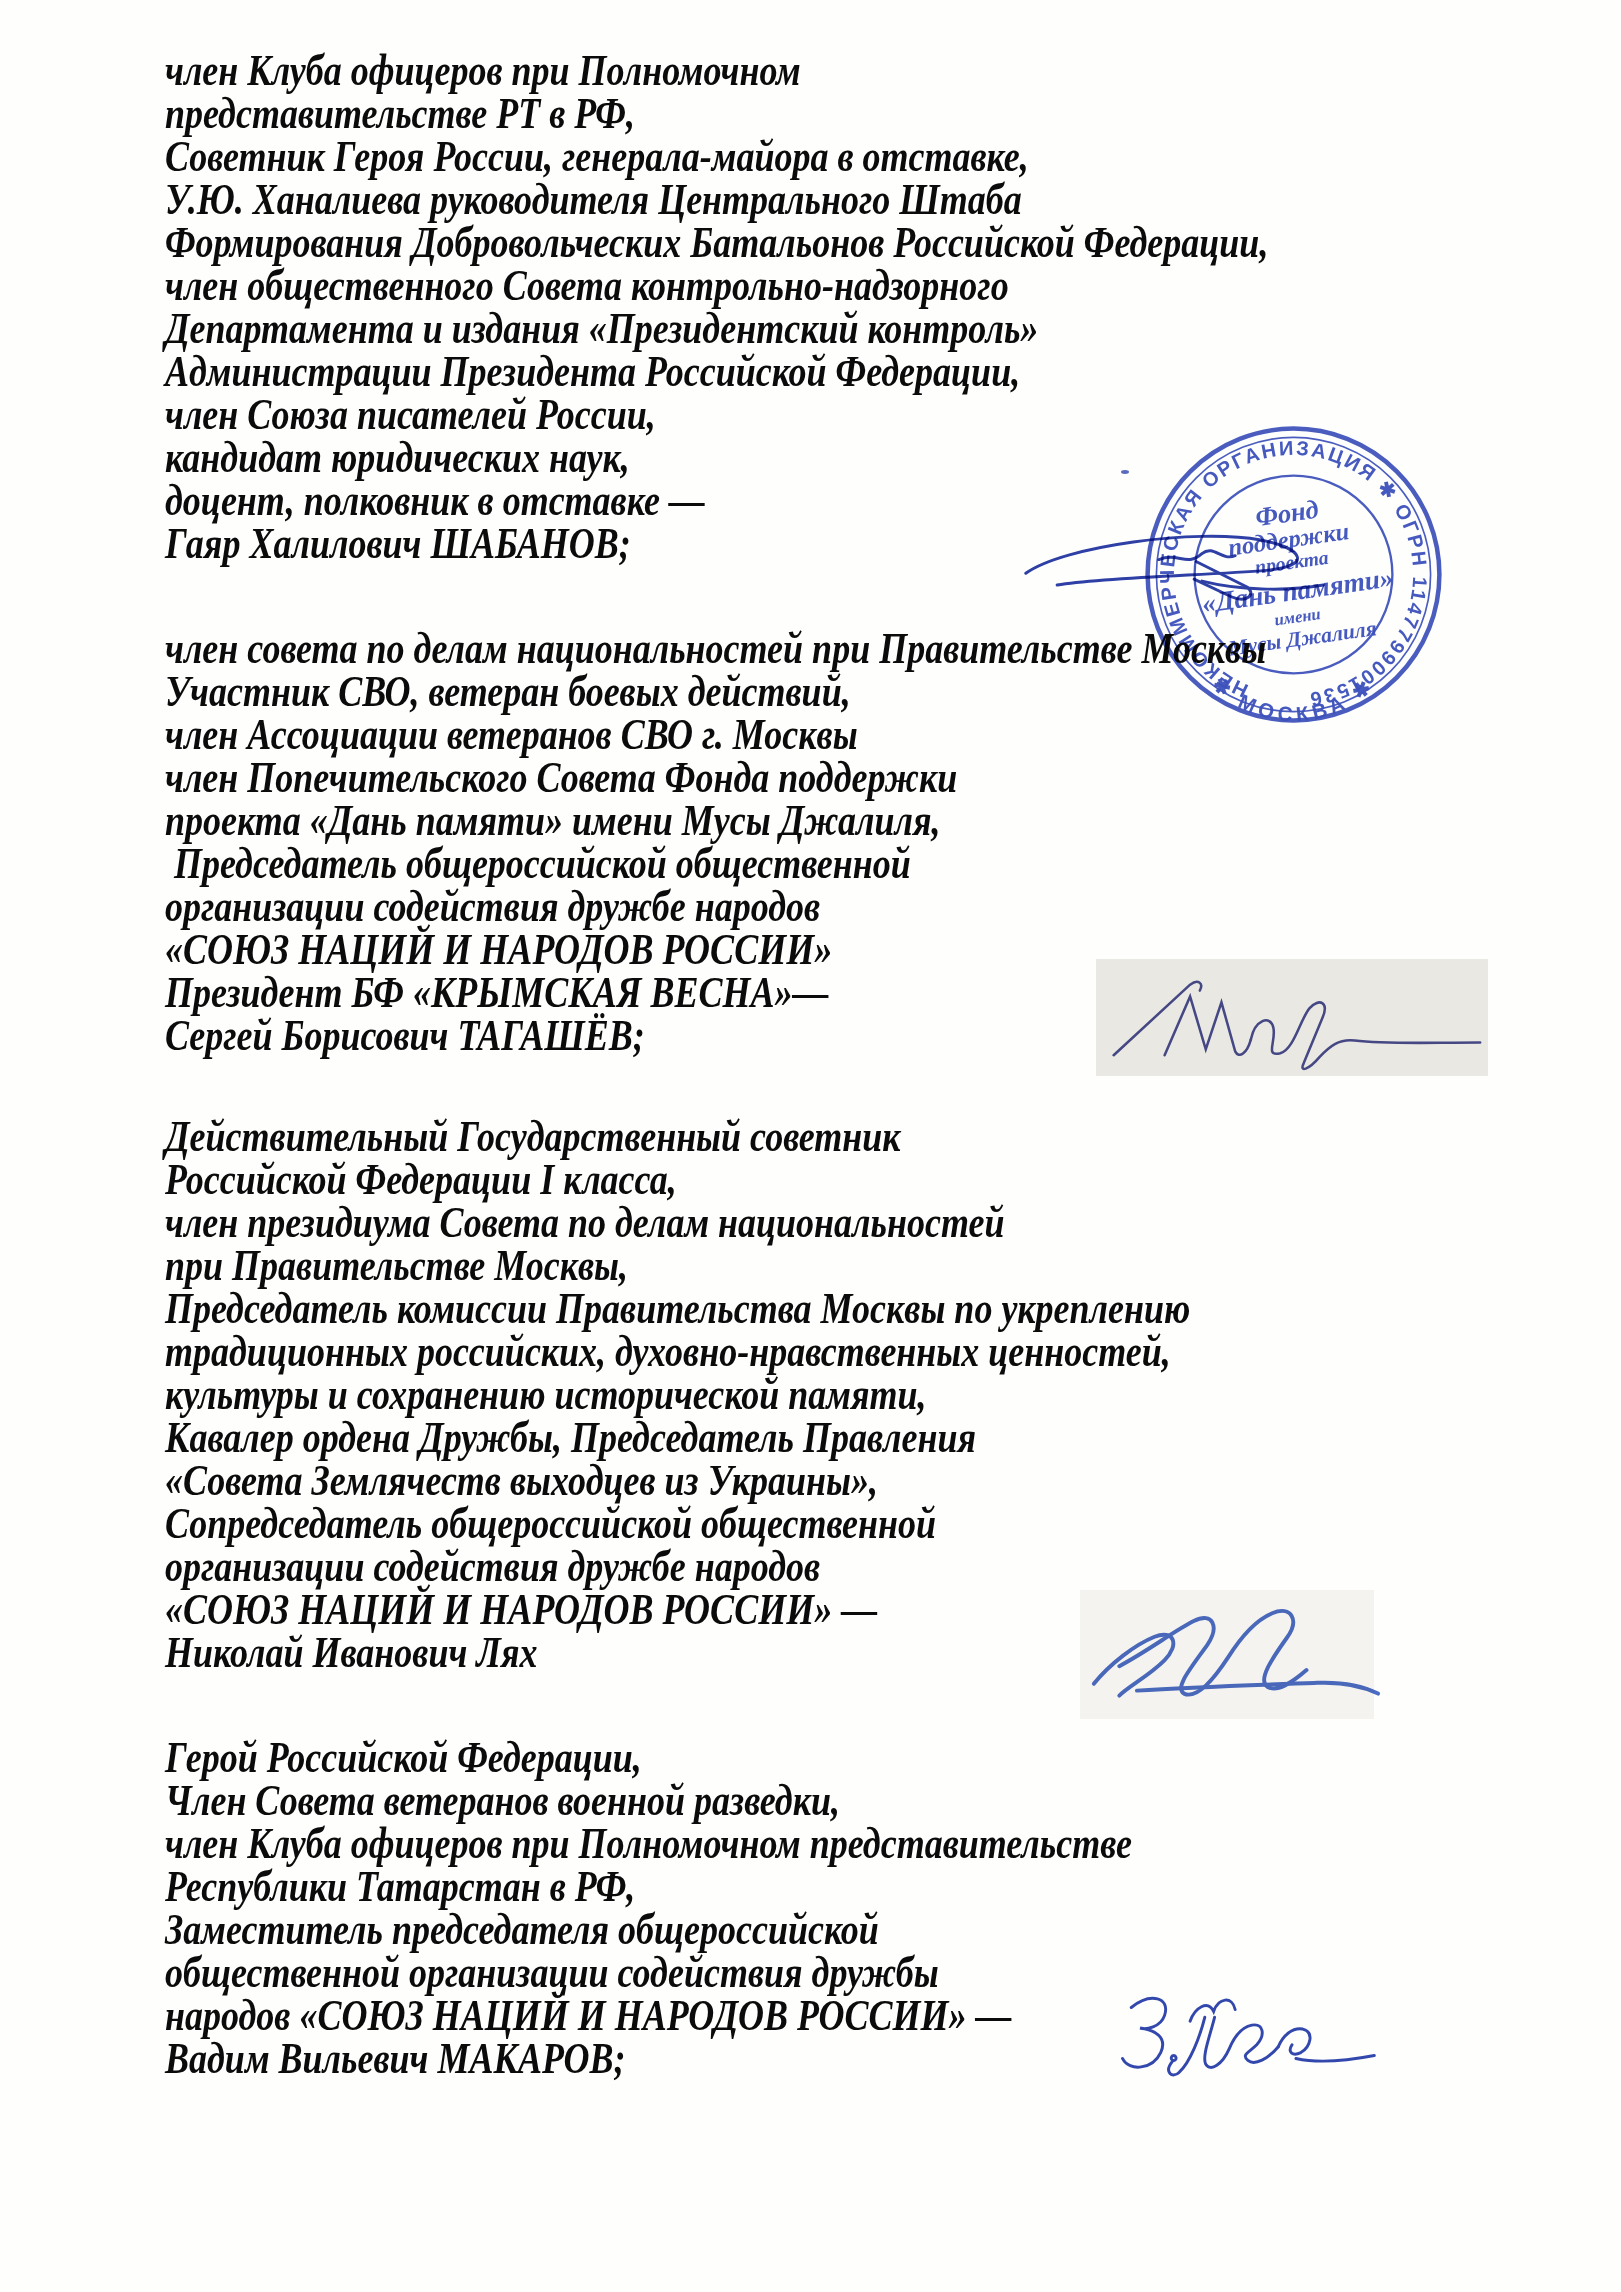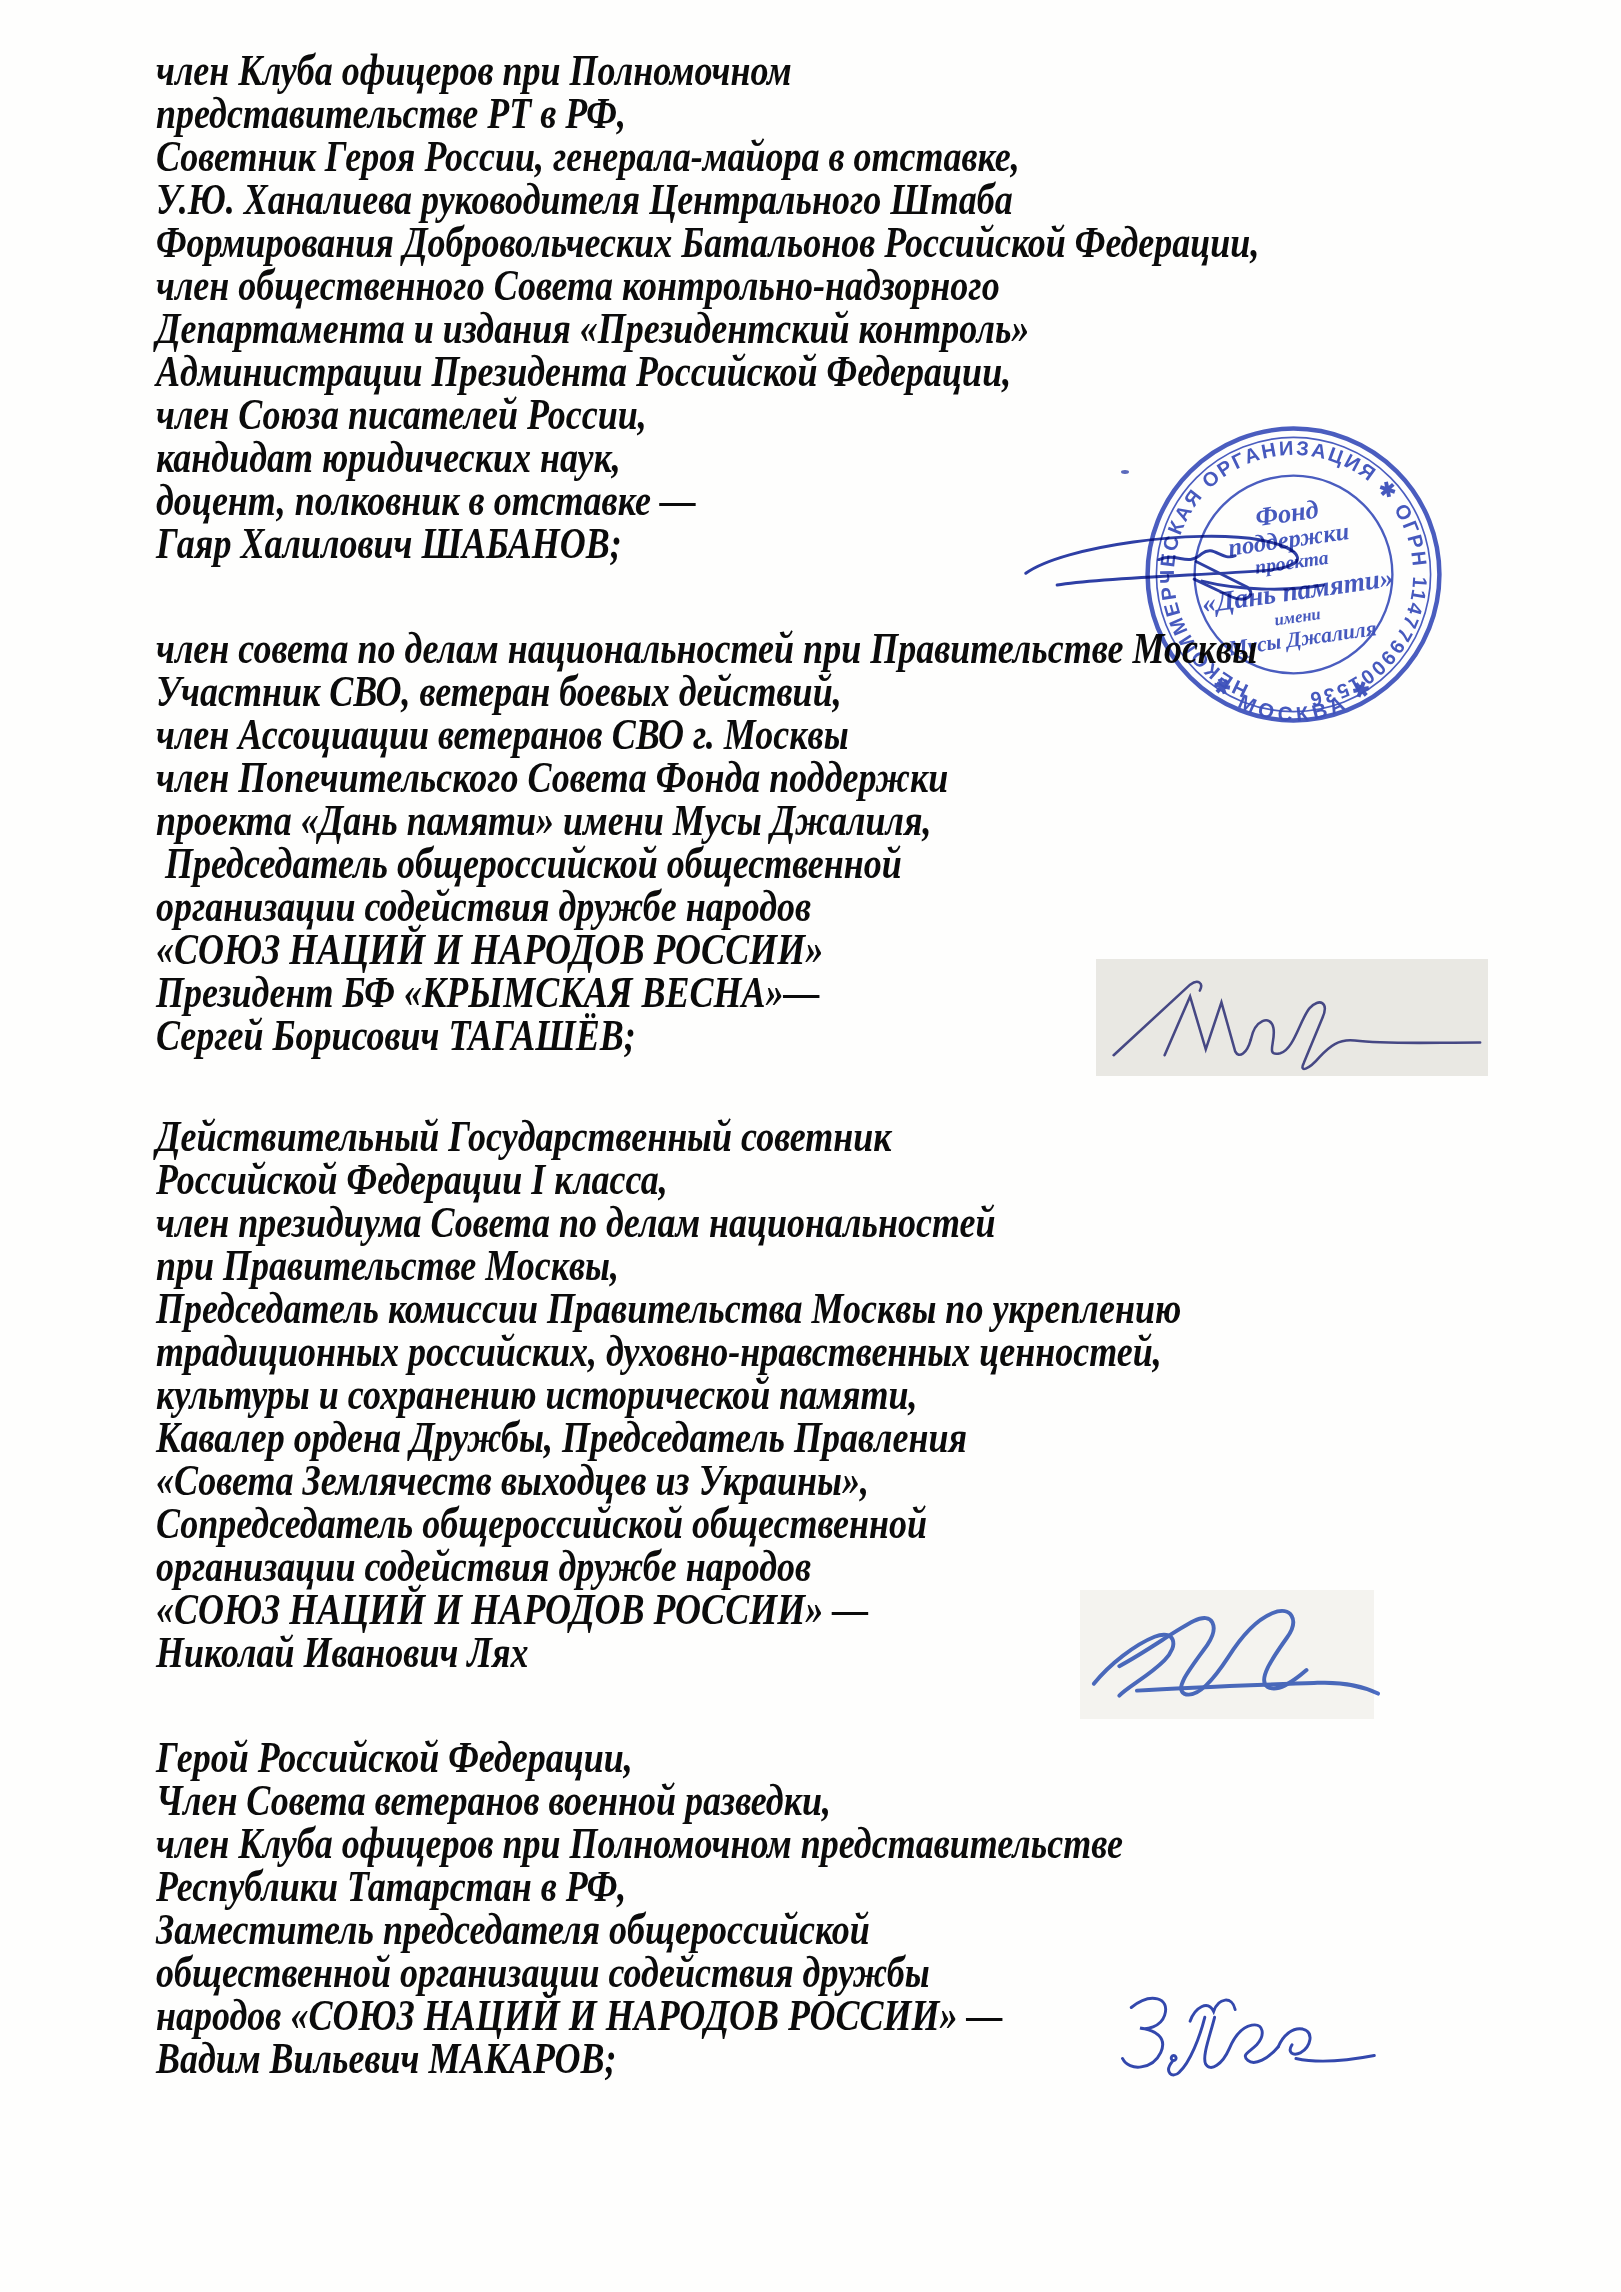--- a/index.html
+++ b/index.html
@@ -1,18 +1,18 @@
 <!DOCTYPE html>
 <html><head>
 <meta charset="utf-8">
 <style>
   html,body{margin:0;padding:0;background:#ffffff;}
   .page{position:relative;width:1621px;height:2293px;background:#fefefdg;background:#fefefd;overflow:hidden;
         font-family:"Liberation Serif",serif;}
-  .block{position:absolute;left:156px;}
+  .block{position:absolute;left:165px;}
   .line{font-weight:bold;font-style:italic;font-size:45px;line-height:43px;white-space:pre;
         color:#0b0b0b;transform:scaleX(0.8);transform-origin:0 50%;}
   .stamp-wrap{position:absolute;left:1129px;top:410px;width:329px;height:329px;mix-blend-mode:multiply;}
   .sig{position:absolute;mix-blend-mode:multiply;}
   .sig-patch-tagashev{position:absolute;left:1096px;top:959px;width:392px;height:117px;background:#e9e8e3;}
   .sig-patch-lyakh{position:absolute;left:1080px;top:1590px;width:294px;height:129px;background:#f4f3ef;}
   .ink-speck{position:absolute;left:1121px;top:470px;width:7.8px;height:3.9px;background:#5b6abc;border-radius:50%;}
   svg text{font-family:"Liberation Sans",sans-serif;}
   .stamp-center text{font-family:"Liberation Serif",serif;font-style:italic;font-weight:bold;}
 </style>

